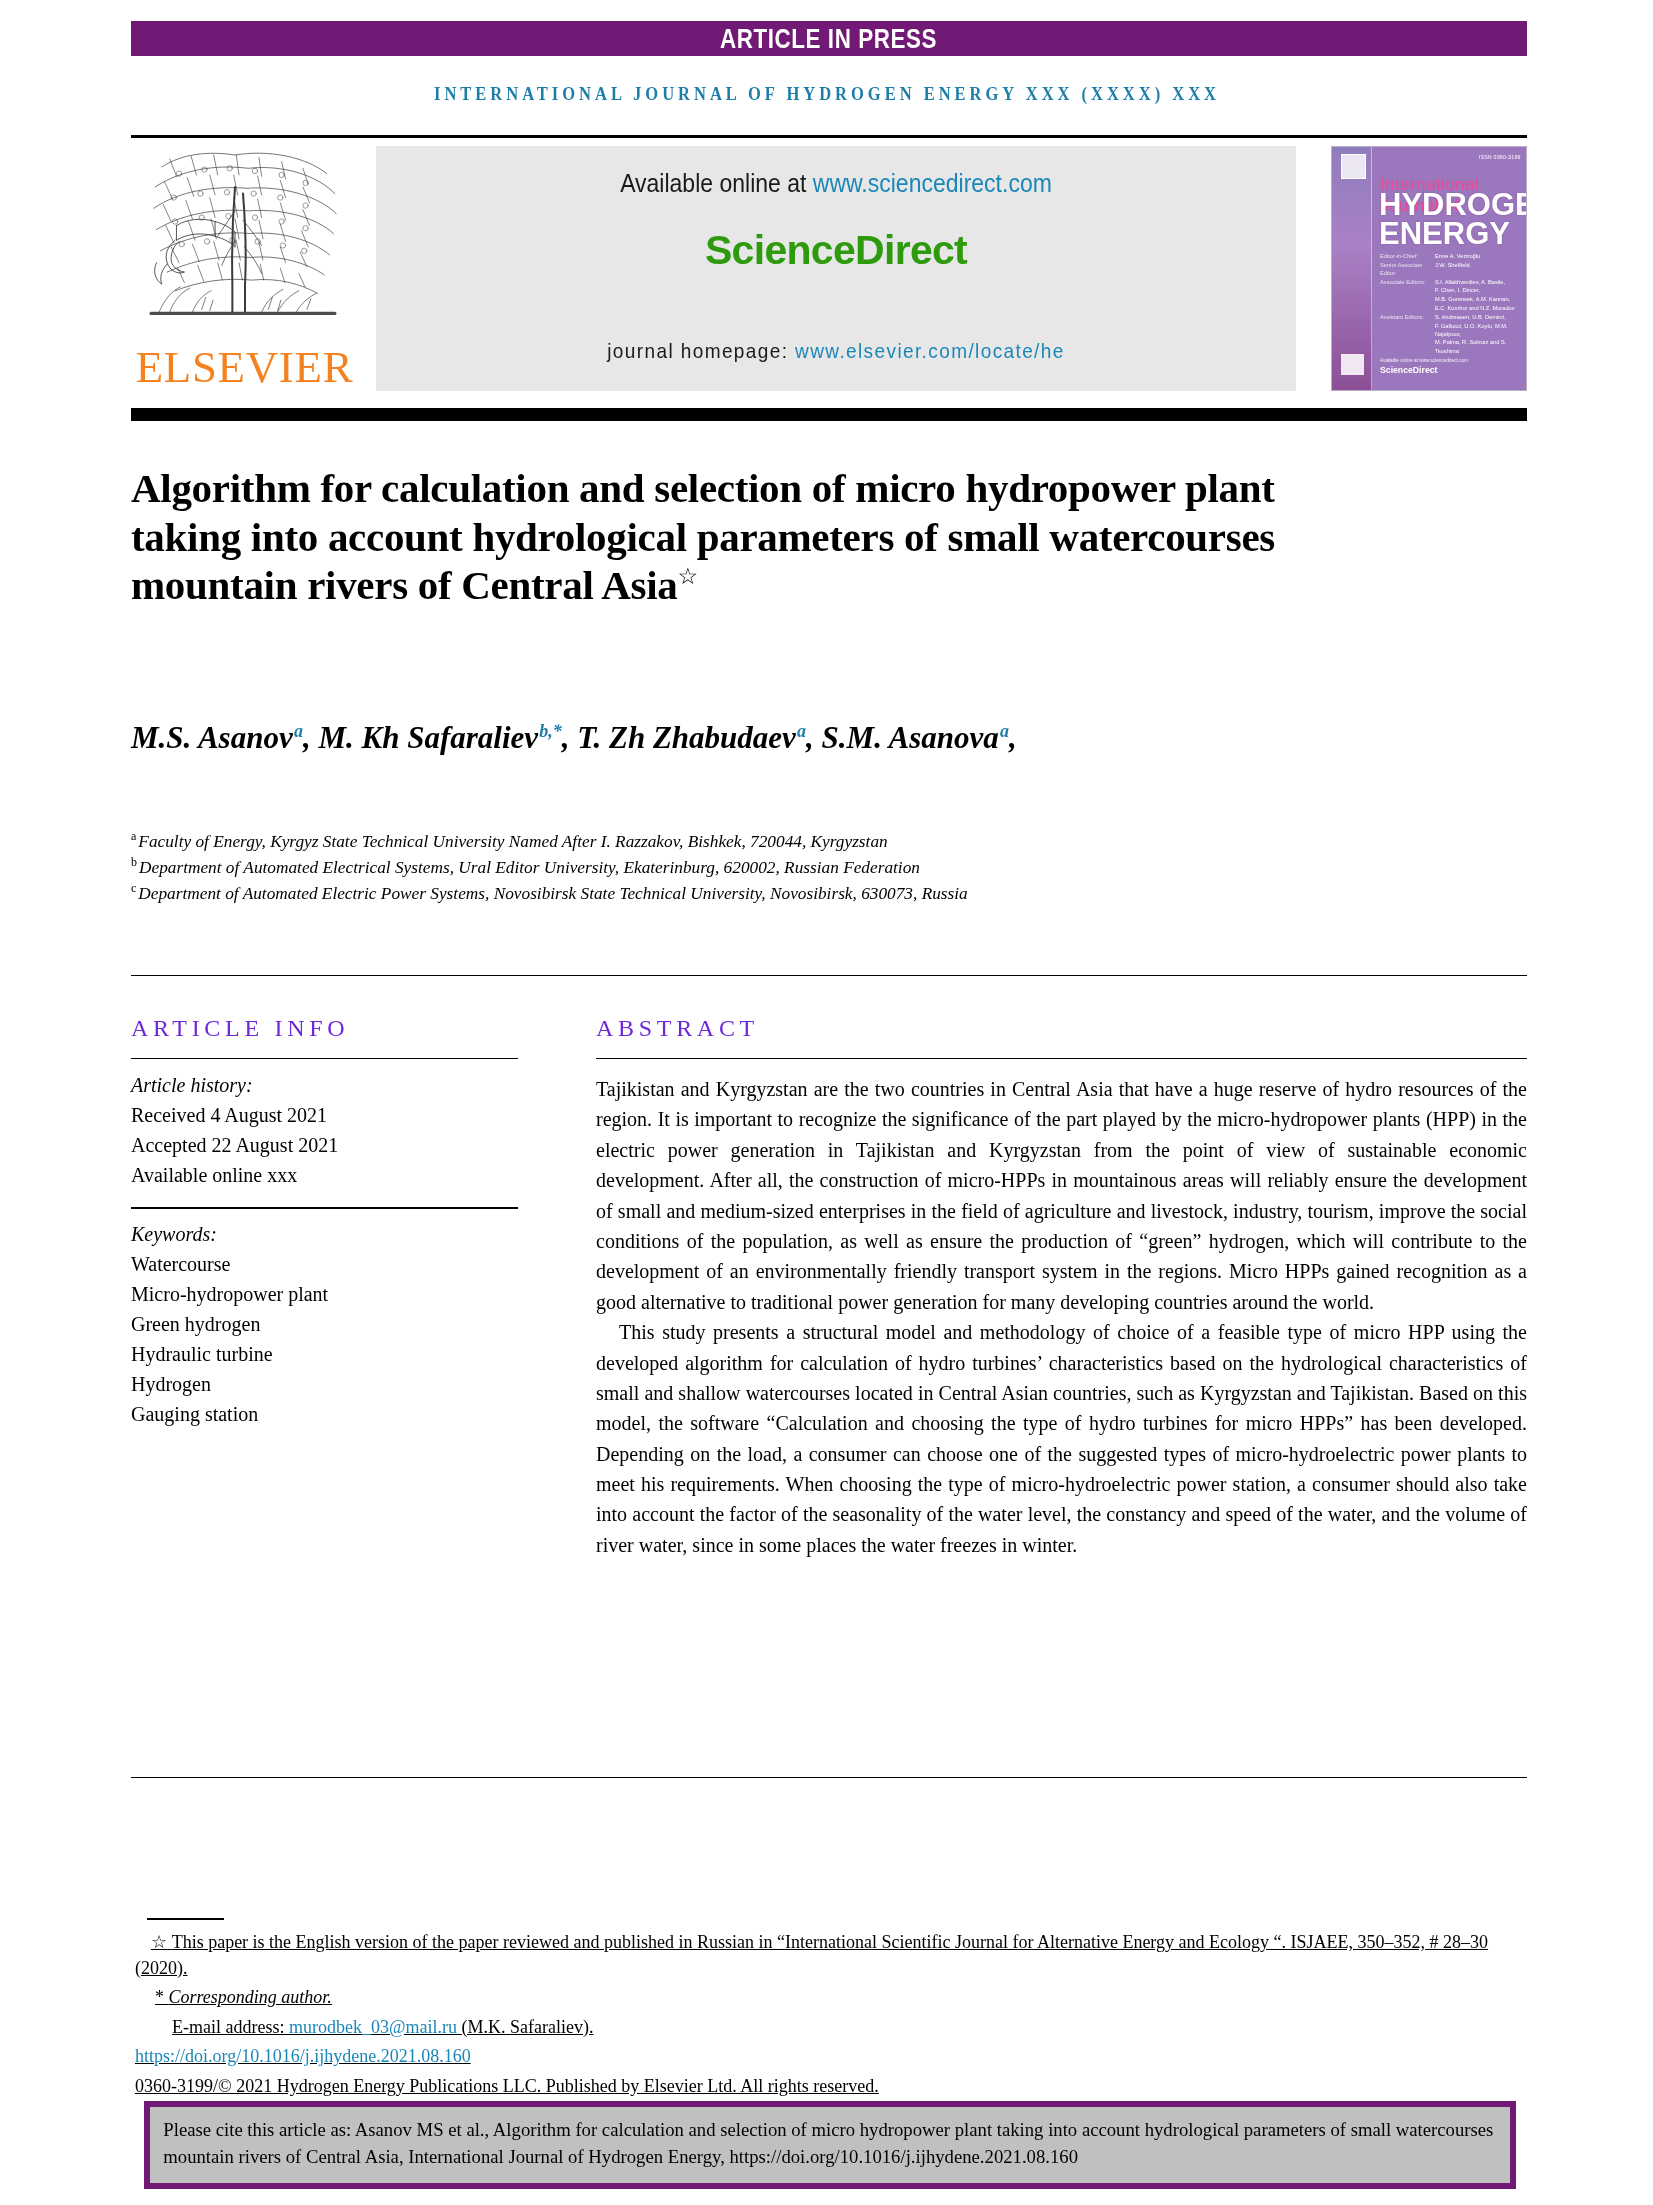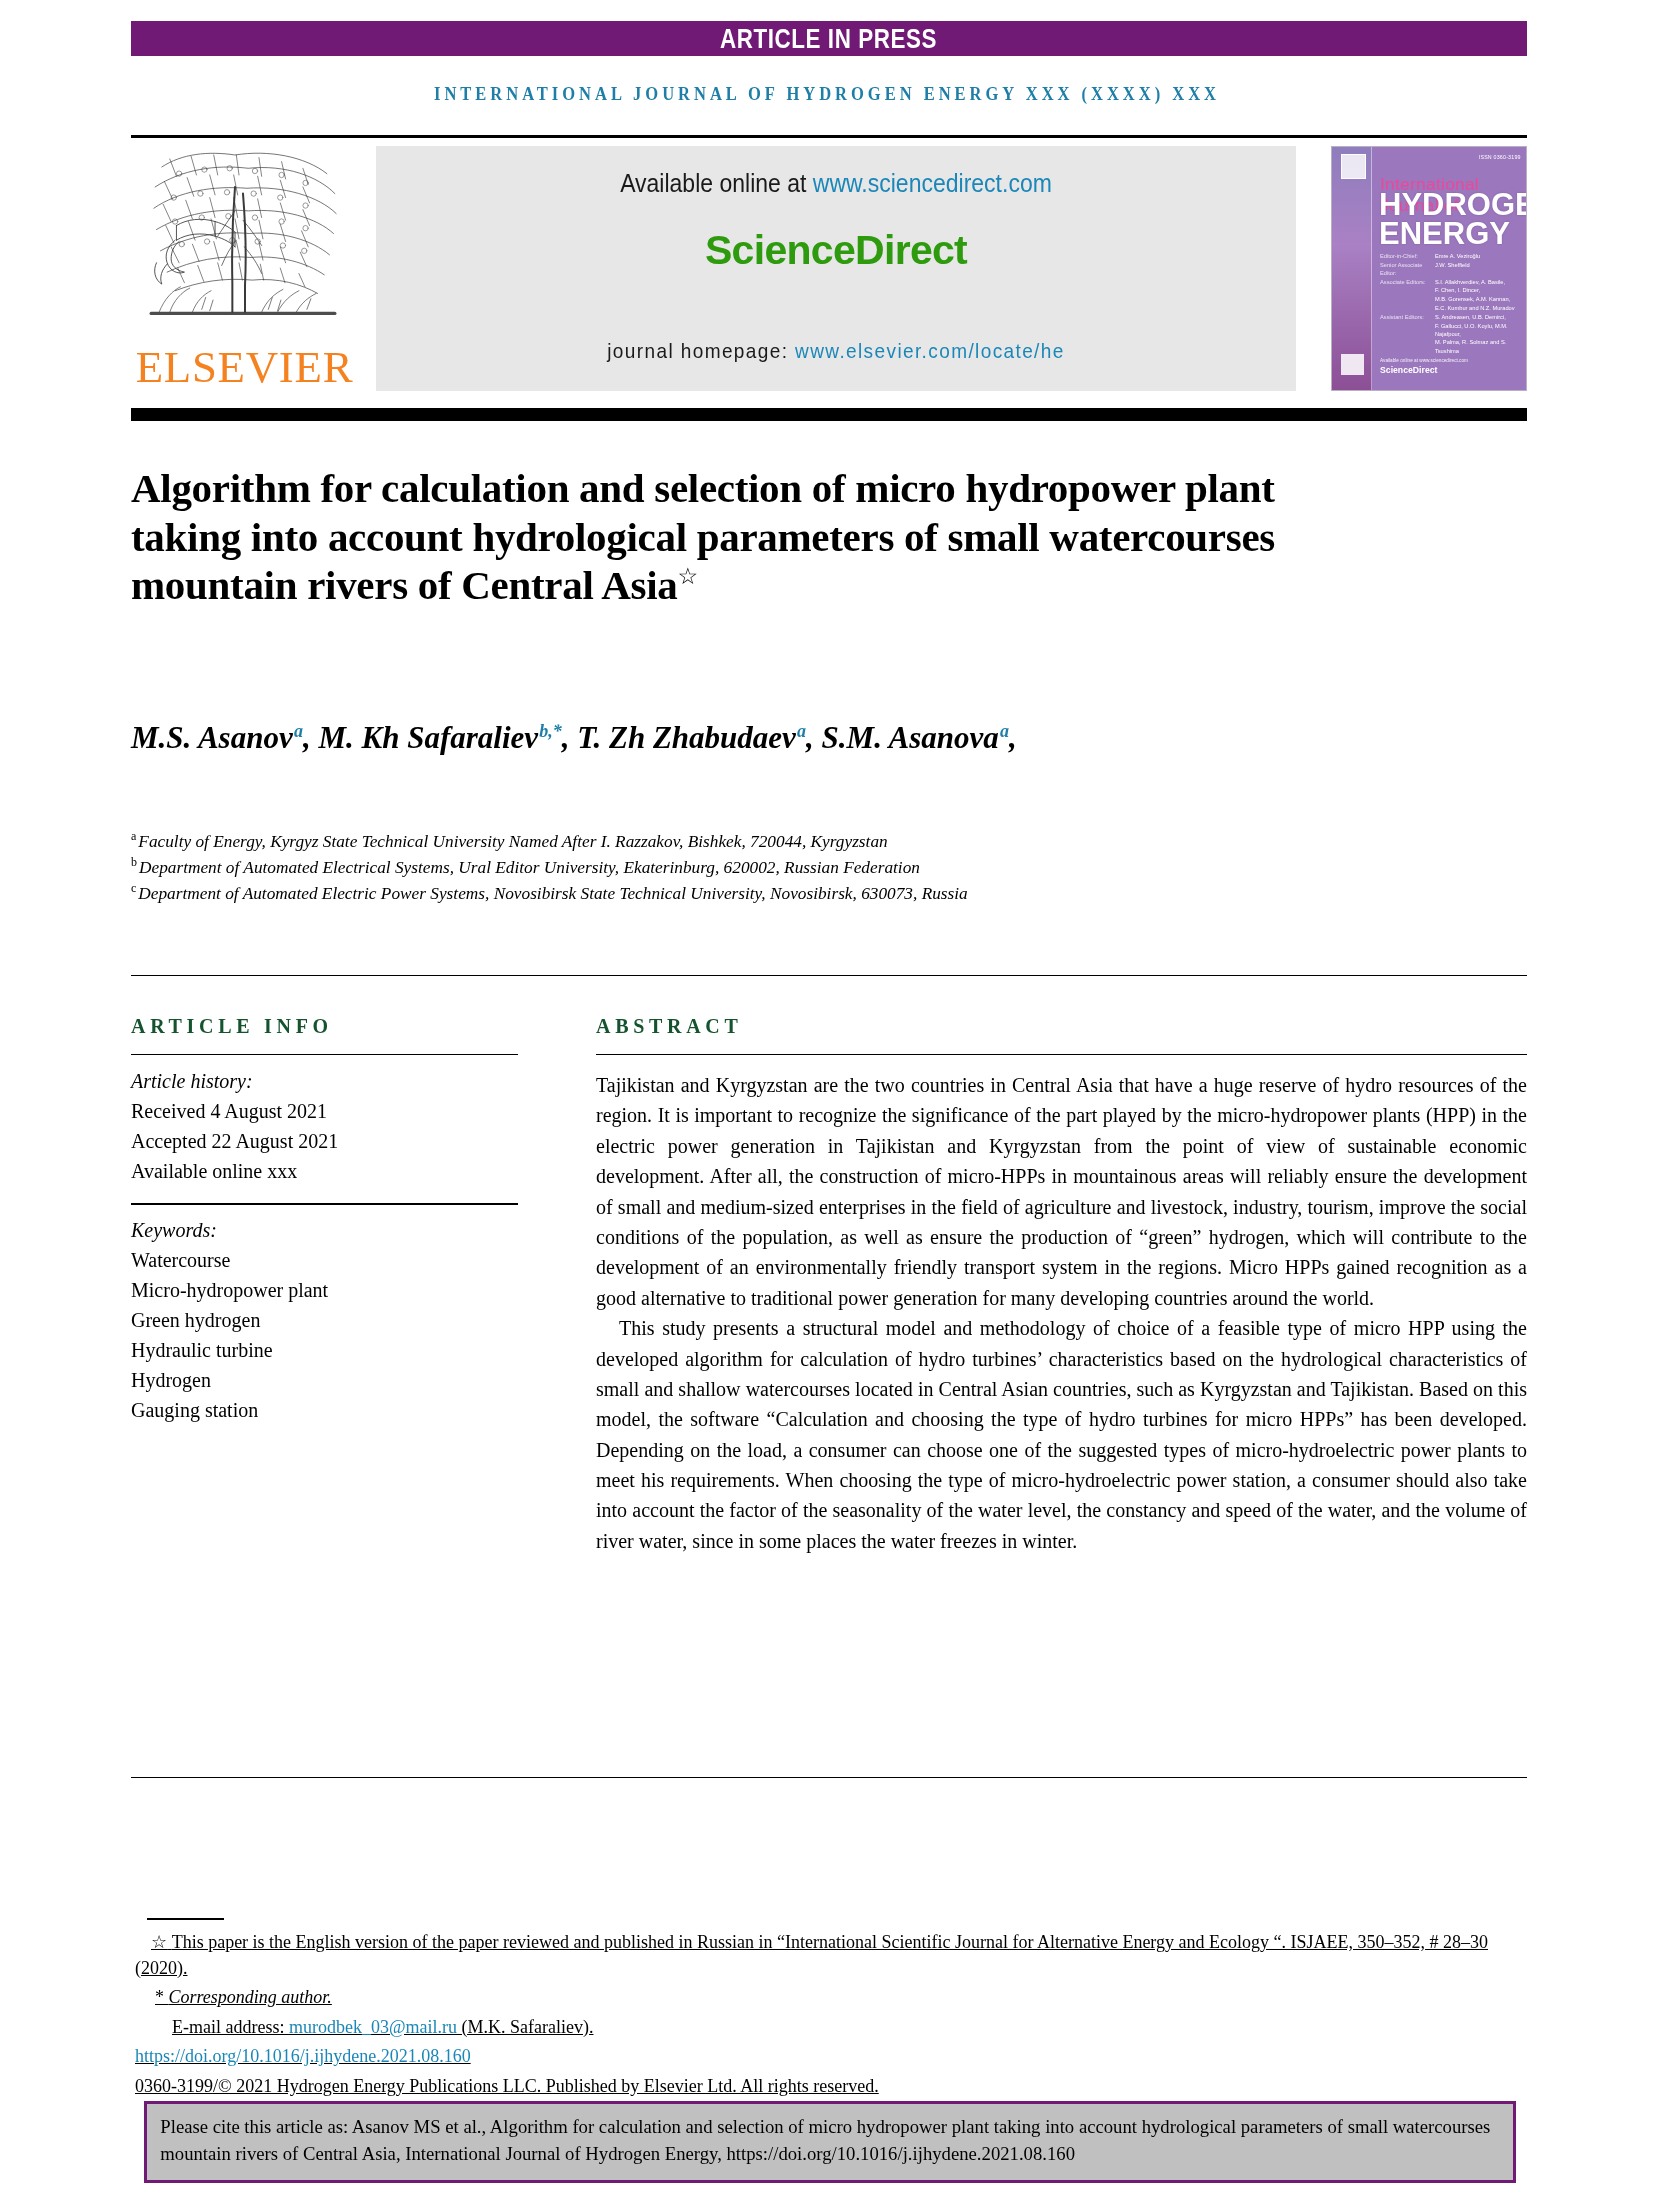--- a/index.html
+++ b/index.html
@@ -290,24 +290,24 @@
 
   
   .col-info {
     position: absolute;
     left: 131px;
     top: 1015px;
     width: 387px;
   }
   .sec-head {
     font-family: "Liberation Serif", serif;
-    font-weight: bold;
-    font-size: 20px;
+    font-weight: normal;
+    font-size: 24px;
     letter-spacing: 4.7px;
-    color: #14532d;
+    color: #6d28d9;
   }
   .info-rule {
     width: 387px;
     height: 1.3px;
     background: #000;
     margin: 16px 0 0 0;
   }
   .info-block {
     font-family: "Liberation Serif", serif;
     font-size: 20px;
@@ -373,21 +373,21 @@
   .footnotes .fn3 { text-indent: 37px; }
   .footnotes .lnk { color: #1b87b8; }
   .footnotes .star { font-style: normal; }
 
   
   .cite-box {
     position: absolute;
     left: 144px;
     top: 2101px;
     width: 1372px;
-    border: 3px solid #701a75;
+    border: 6px solid #701a75;
     background: #c0c0c0;
     padding: 9.3px 13.3px 12px 13.3px;
     box-sizing: border-box;
     font-family: "Liberation Serif", serif;
     font-size: 18.7px;
     line-height: 1.45;
     color: #000;
   }
 </style>
 </head>

